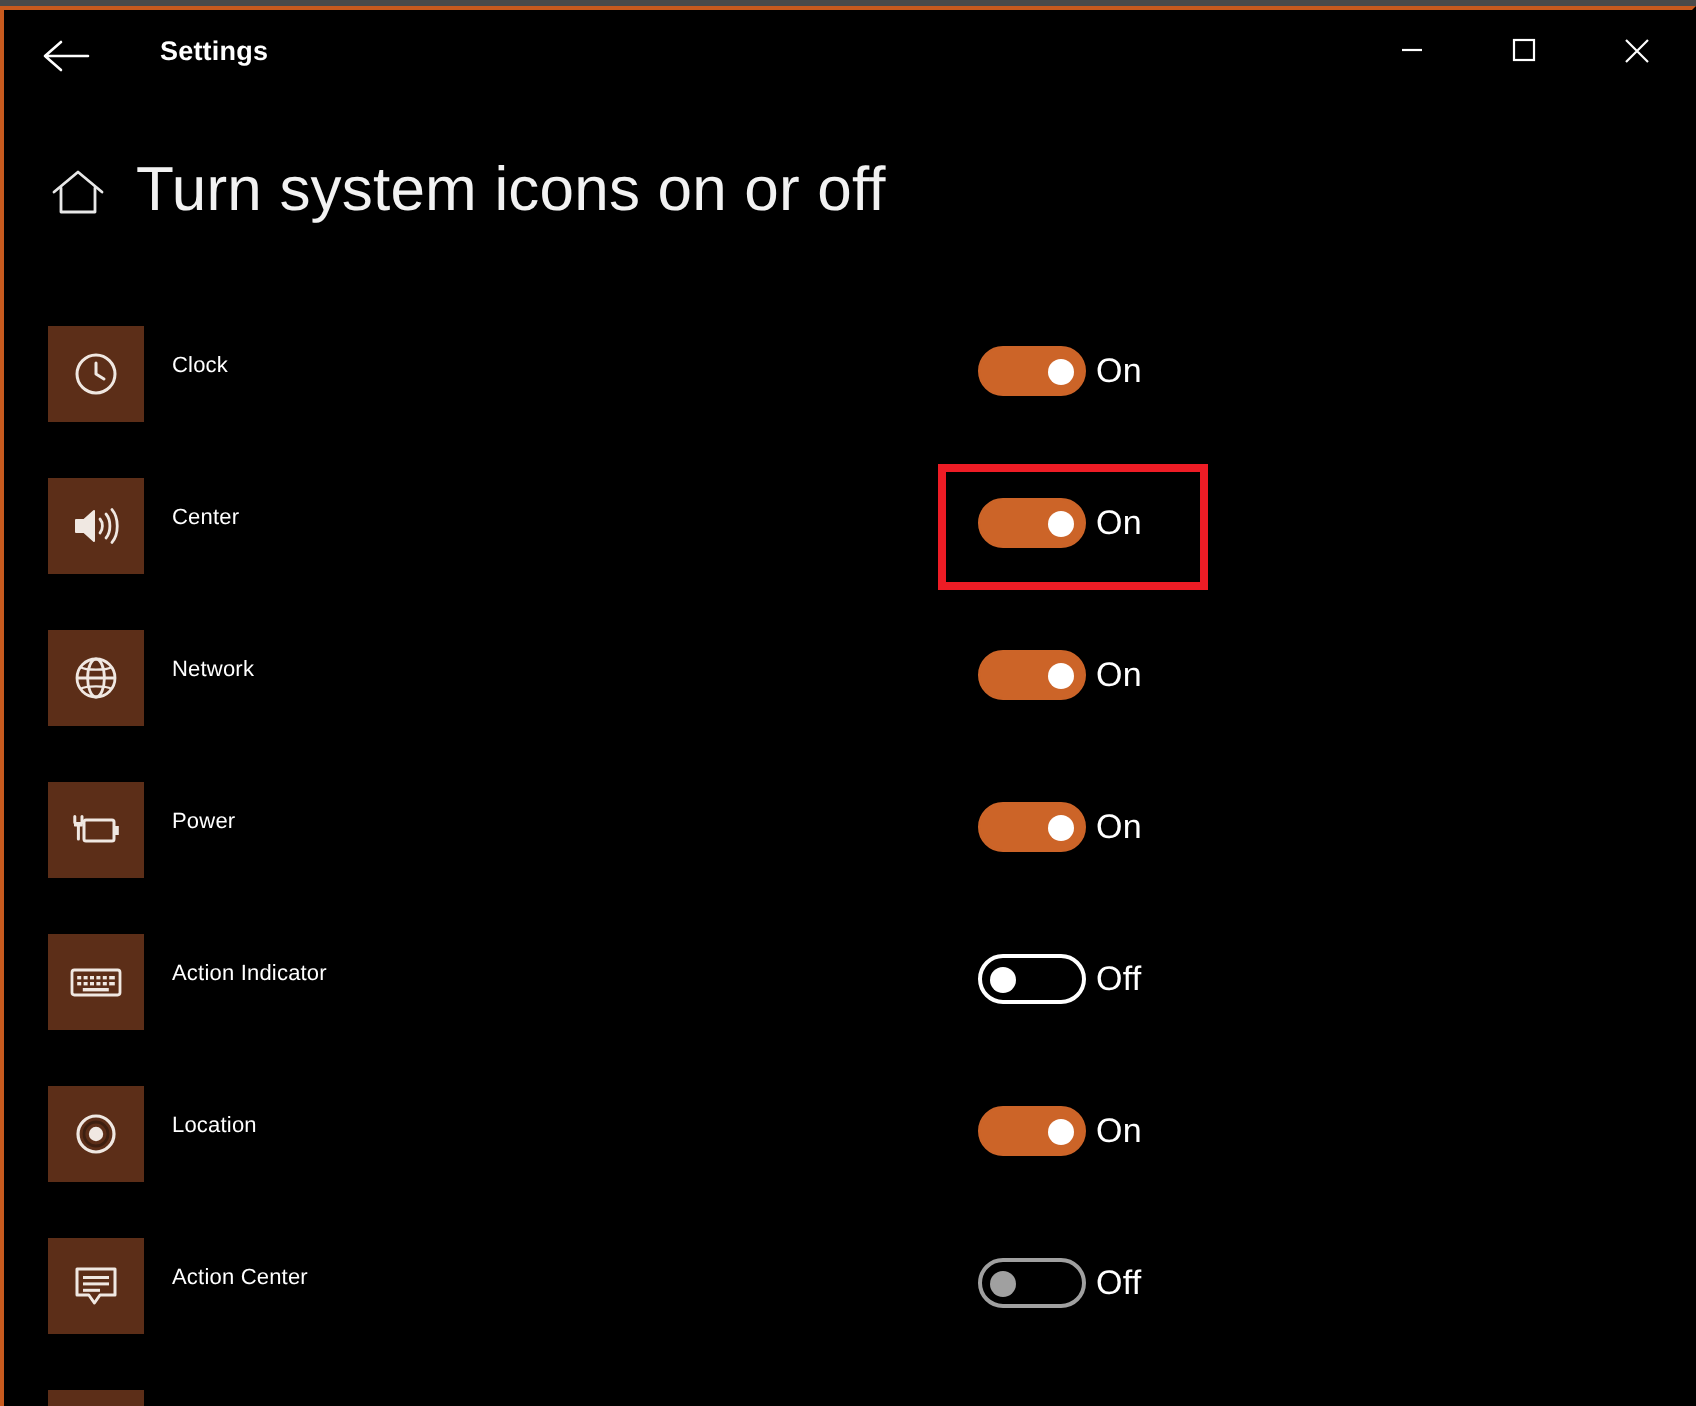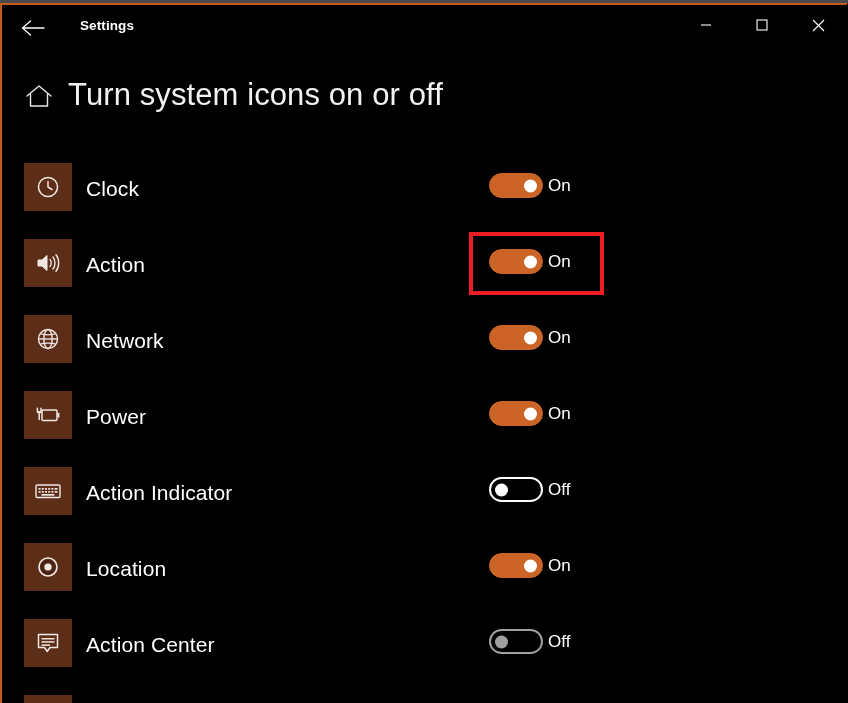--- a/index.html
+++ b/index.html
@@ -137,21 +137,21 @@
     display: flex;
     align-items: center;
     justify-content: center;
   }
   .icon-tile svg { display: block; }
 
   .row-label {
     position: absolute;
     left: 84px;
     top: 26px;
-    font-size: 21px;
+    font-size: 11px;
     color: #ffffff;
     letter-spacing: 0.1px;
     white-space: nowrap;
   }
 
   .toggle-wrap {
     position: absolute;
     left: 487px;
     top: 22px;
     display: flex;
@@ -308,21 +308,21 @@
 
       <div class="row">
         <div class="icon-tile">
           <svg width="26" height="26" viewBox="0 0 26 26">
             <path d="M3 10 L7 10 L12 5.5 L12 20.5 L7 16 L3 16 Z" fill="#f0e8e2" stroke="#f0e8e2" stroke-width="1" stroke-linejoin="round"></path>
             <path d="M15 9.5 C16.6 11.3 16.6 14.7 15 16.5" stroke="#f0e8e2" stroke-width="1.4" fill="none" stroke-linecap="round"></path>
             <path d="M18 7 C20.6 10 20.6 16 18 19" stroke="#f0e8e2" stroke-width="1.4" fill="none" stroke-linecap="round"></path>
             <path d="M21 4.8 C24.5 8.9 24.5 17.1 21 21.2" stroke="#f0e8e2" stroke-width="1.4" fill="none" stroke-linecap="round"></path>
           </svg>
         </div>
-        <div class="row-label">Action</div>
+        <div class="row-label">Center</div>
         <div class="toggle-wrap">
           <div class="toggle on">
             <span class="knob"></span>
           </div>
           <span class="toggle-state">On</span>
         </div>
       </div>
 
       <div class="row">
         <div class="icon-tile">

